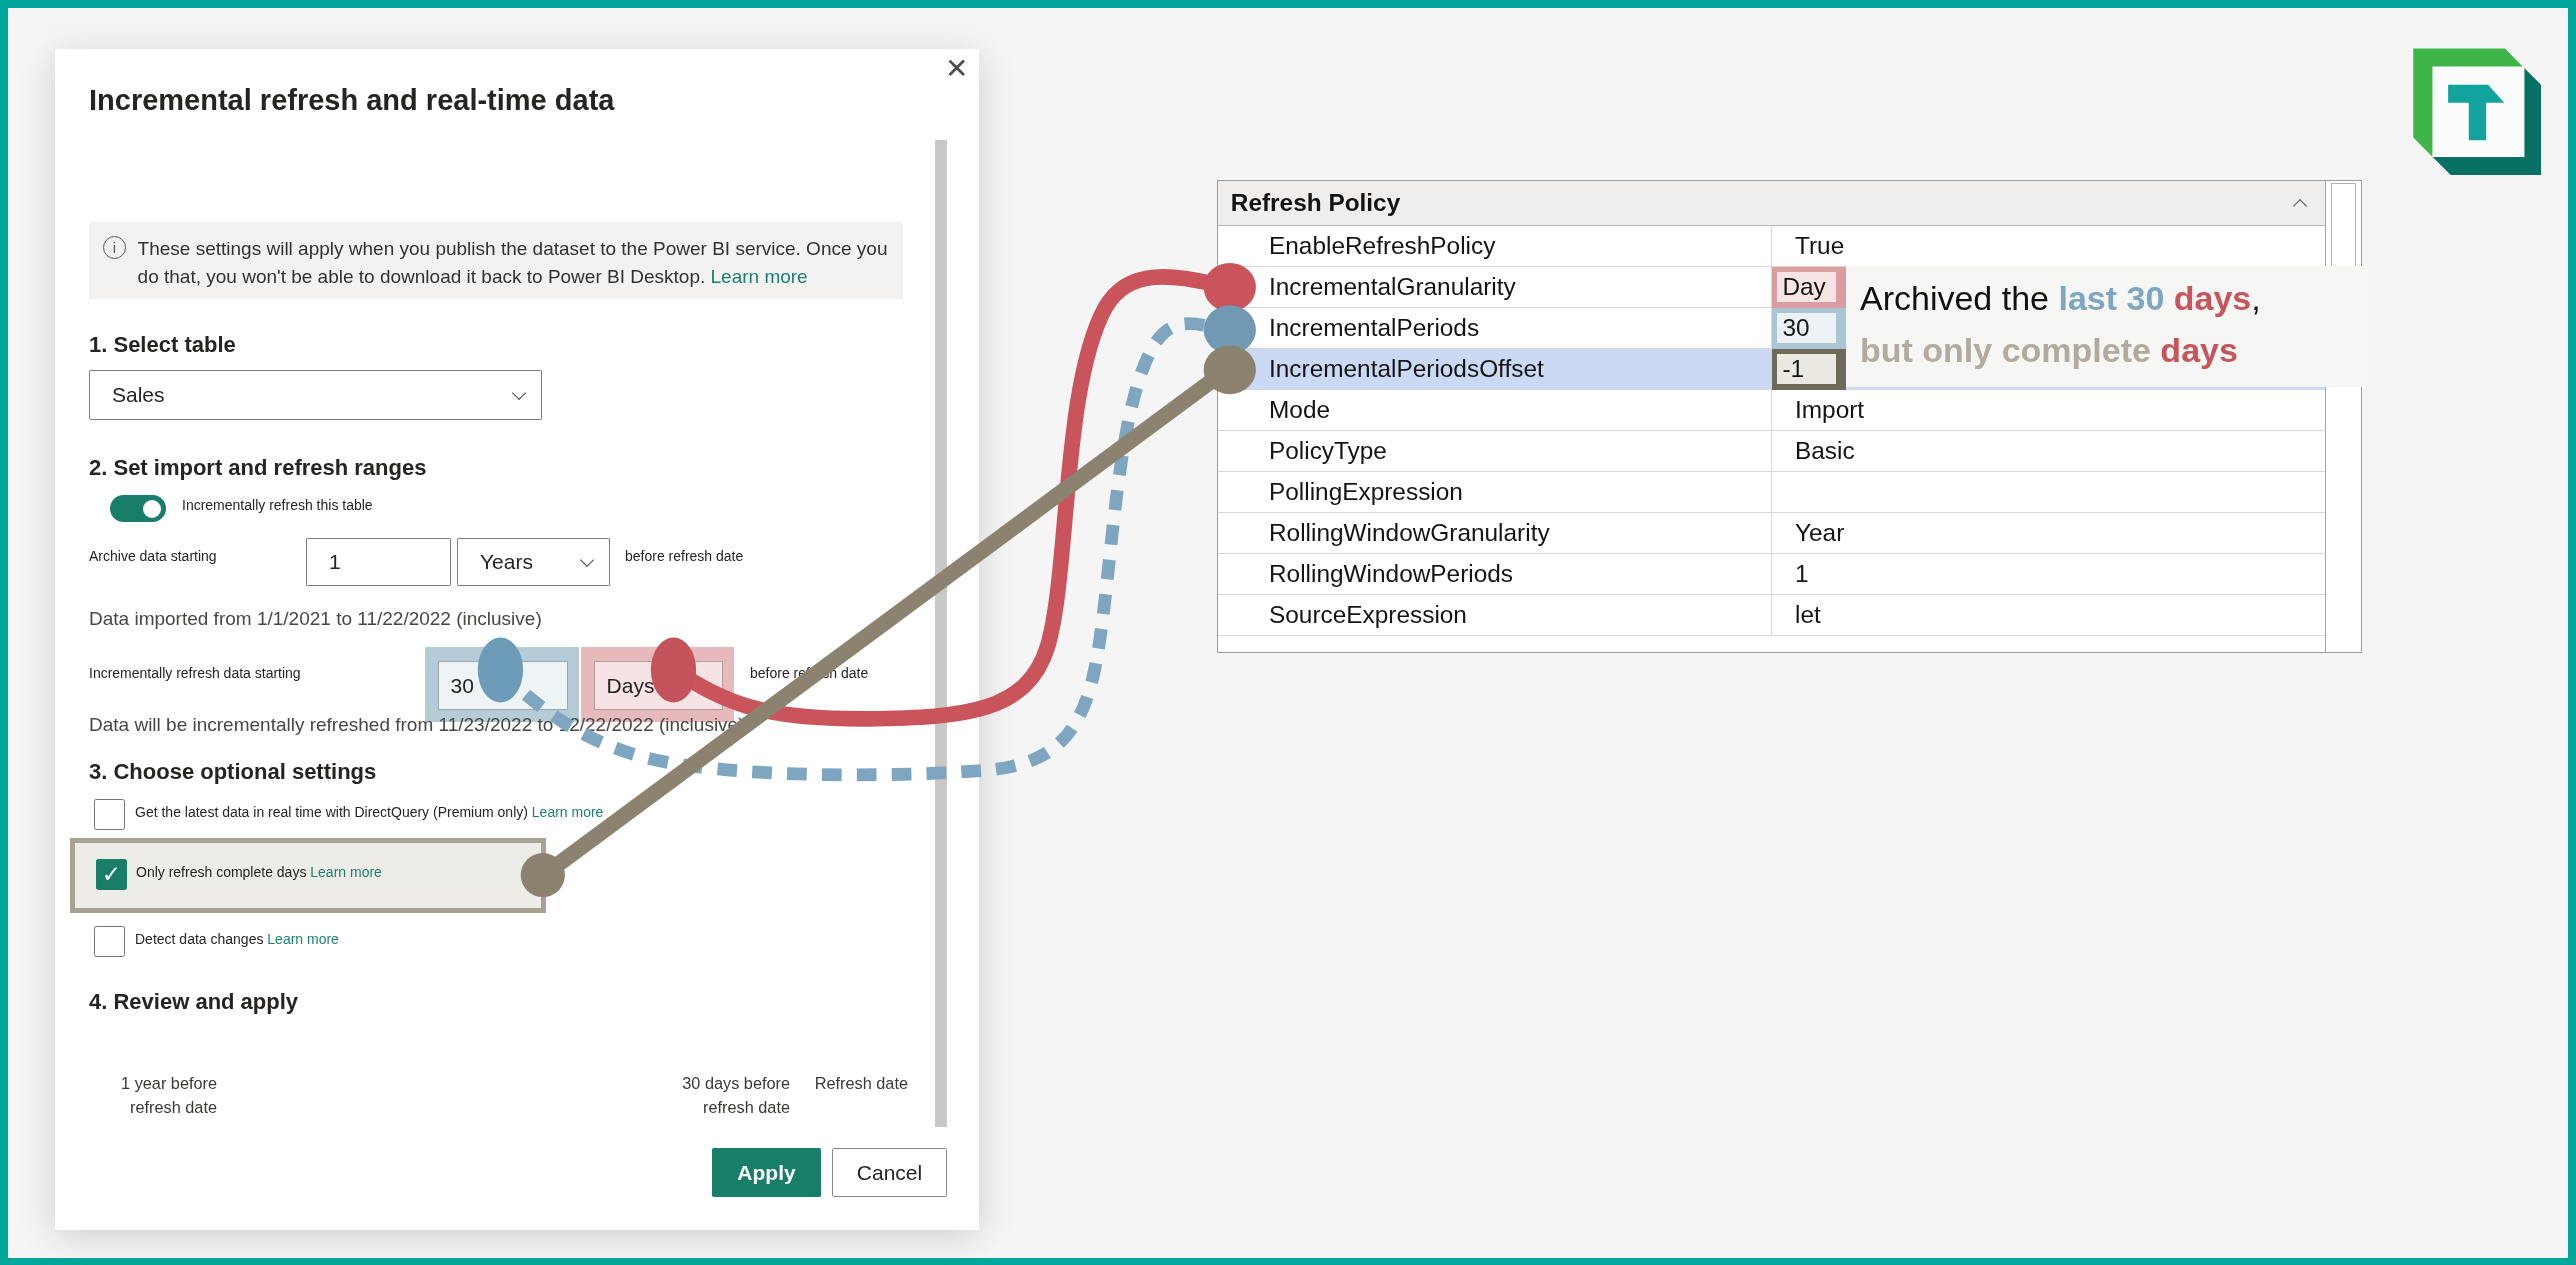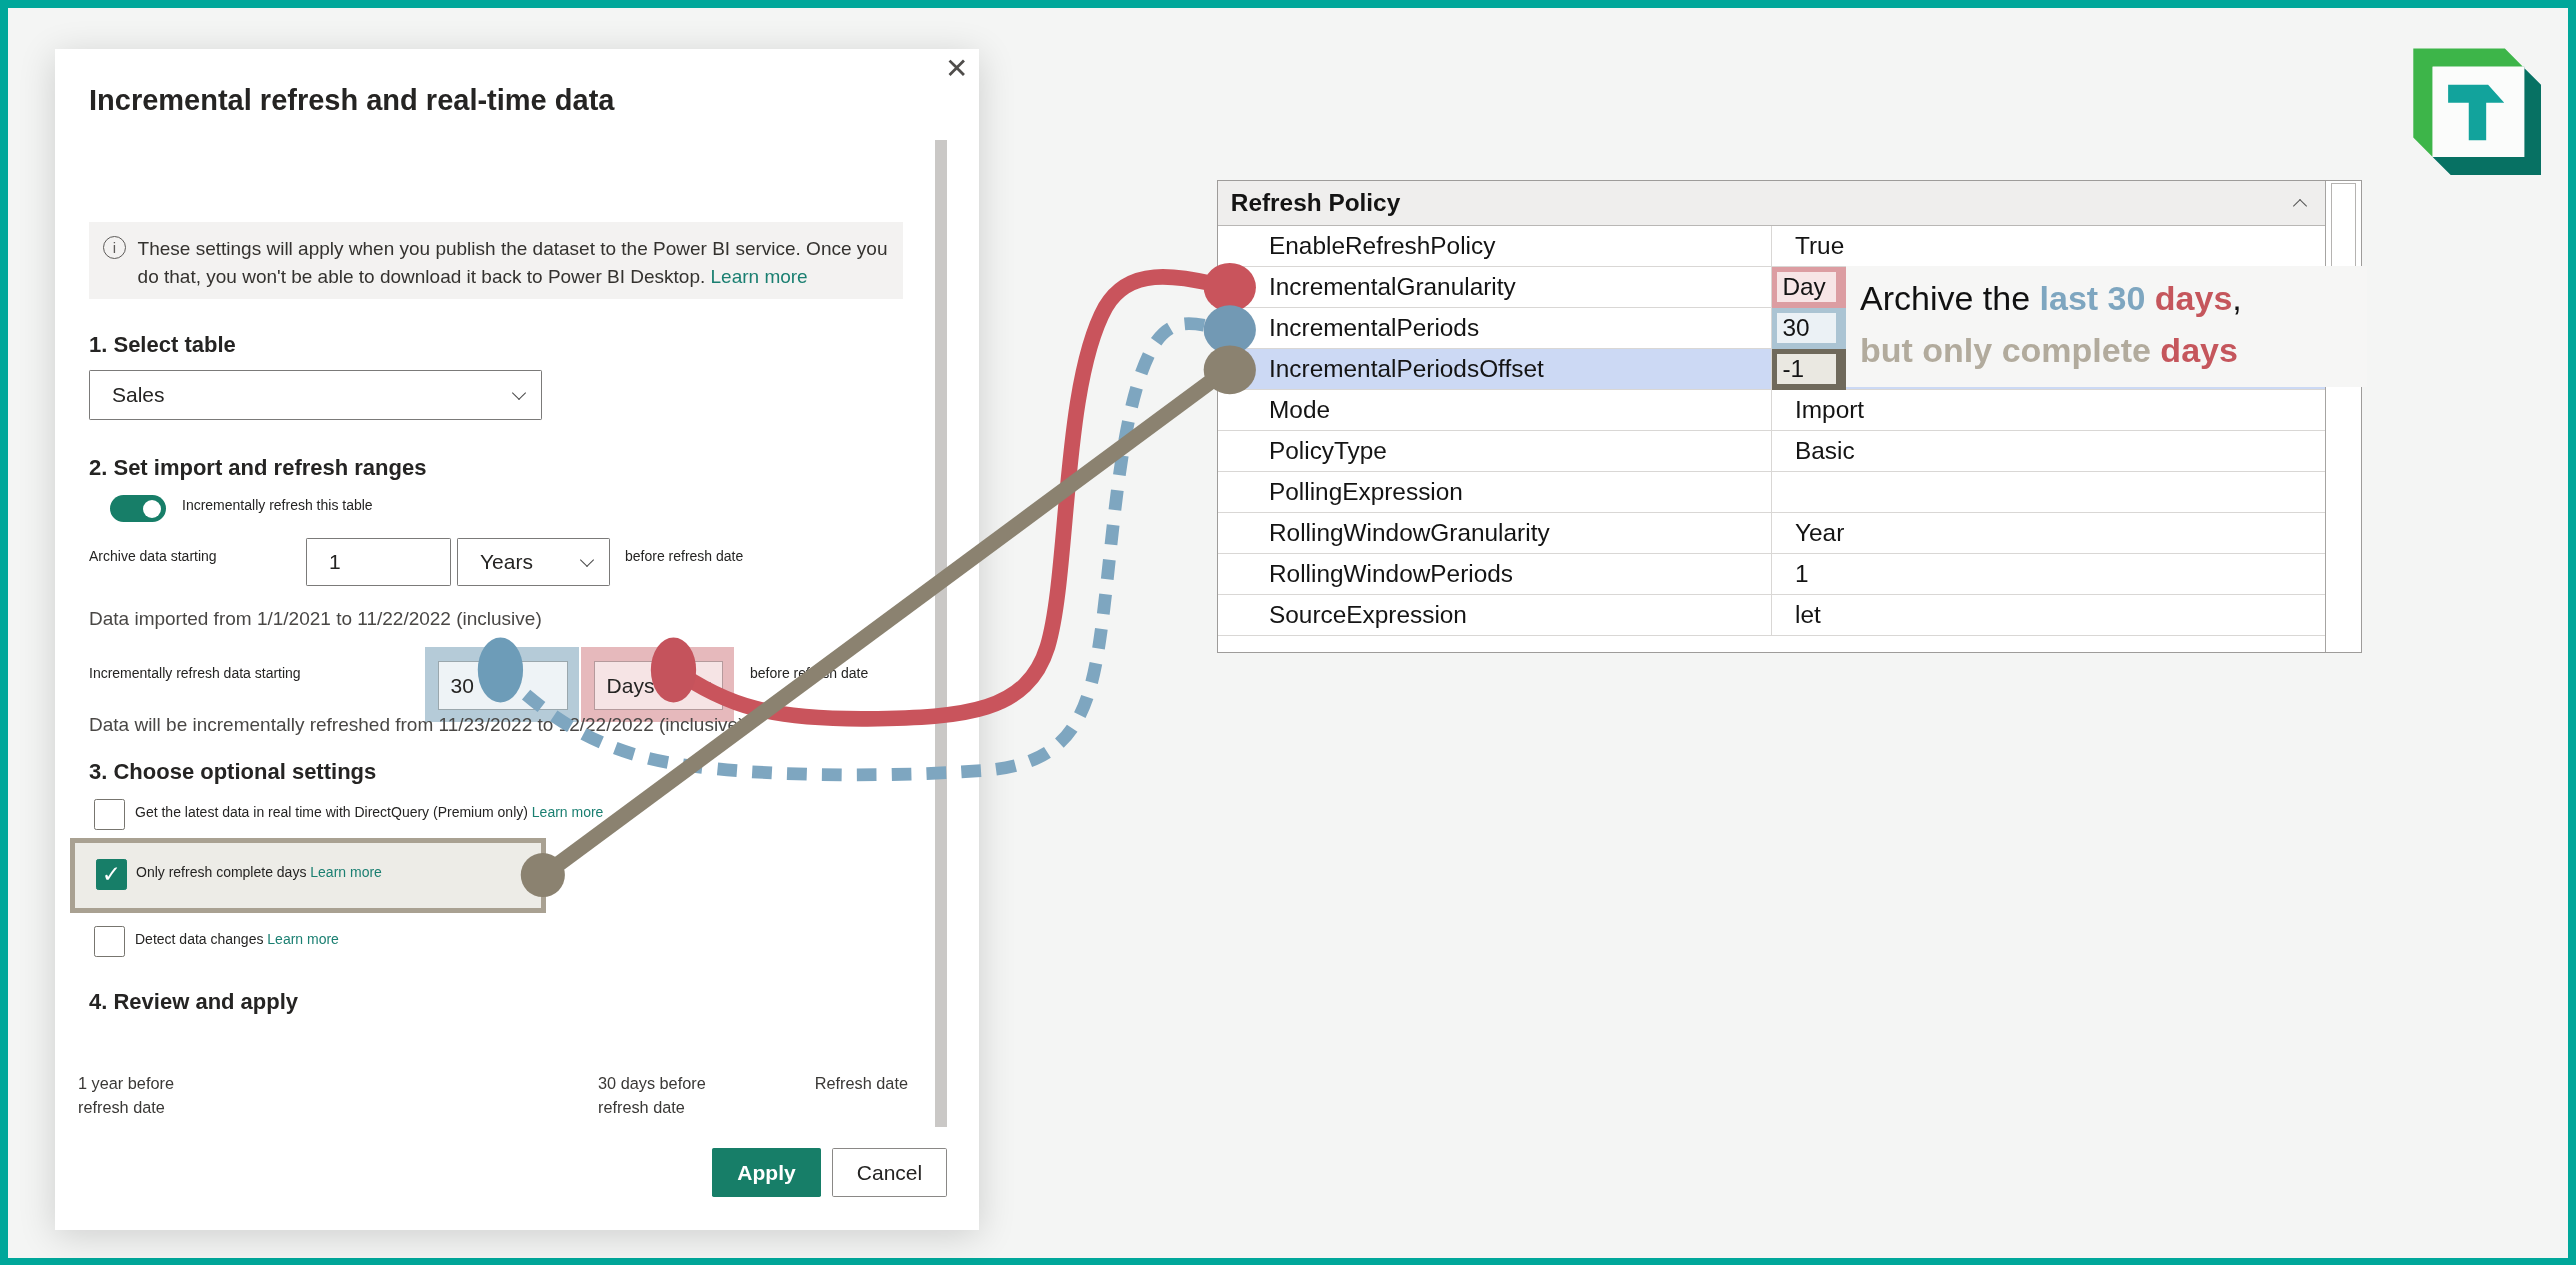--- a/index.html
+++ b/index.html
@@ -39,21 +39,21 @@
   .innerfield.pink{background:#f6e4e5;border-color:#b59a9c}
   .cb{position:absolute;width:31px;height:31px;border:1.7px solid #77756f;border-radius:2.3px;background:#fff;cursor:pointer}
   .cb.checked{background:#177e68;border-color:#177e68;color:#fff;font-size:23px;display:flex;
               align-items:center;justify-content:center}
   .olivebox{left:14.5px;top:789px;width:476px;height:75px;border:5.8px solid #a9a192;background:#edece7}
   .bar{left:72px;top:973px;height:33px;display:flex;box-shadow:0 1.7px 4.6px rgba(0,0,0,.12)}
   .bar .seg1{width:520px;background:#f7f7f5;border:0.6px solid #e3e3e1;display:flex;align-items:center;
              justify-content:center;font-size:17.4px;color:#252321}
   .bar .seg2{width:260px;background:#1b7e69;display:flex;align-items:center;justify-content:center;
              font-size:17.4px;color:#5d3a3e}
-  .axis{font-size:16.3px;color:#3a3836;line-height:1.5;text-align:left}
+  .axis{font-size:16.3px;color:#3a3836;line-height:1.5;text-align:right}
   .btn{position:absolute;height:49px;border-radius:1.7px;font-size:21px;font-weight:600;display:flex;
        align-items:center;justify-content:center;cursor:pointer}
   .btn.apply{left:657px;top:1099px;width:109px;background:#177e68;color:#fff}
   .btn.cancel{left:777px;top:1099px;width:115px;background:#fff;color:#252423;border:1.2px solid #8a8886;font-weight:400}
   .dscroll{left:880px;top:91px;width:12.2px;height:987px;background:#cac8c6}
 
   
   #panel{left:1209px;top:172px;width:1145px;height:473px;background:#fff;border:1.2px solid #9e9c9a;
          display:flex;z-index:5}
   .pmain{width:1107px}
@@ -248,21 +248,21 @@
           </div>
       </div>
     </div>
     <div class="pscroll">
       <div class="pthumb"></div>
     </div>
   </div>
 
   <div id="annot" class="abs">
     <div>
-      <span class="an-black">Archive the </span><span class="b" style="color:#7ea6c0">last 30 </span><span class="b" style="color:#c5565c">days</span><span class="an-black">,</span>
+      <span class="an-black">Archived the </span><span class="b" style="color:#7ea6c0">last 30 </span><span class="b" style="color:#c5565c">days</span><span class="an-black">,</span>
     </div>
     <div>
       <span class="b" style="color:#b2ab9d">but only complete </span><span class="b" style="color:#c5565c">days</span>
     </div>
   </div>
 
   <svg id="overlay" class="abs" viewBox="0 0 4436 2180">
 
     <path d="M1146,1138 C1240,1205 1320,1225 1480,1224 C1650,1222 1755,1212 1790,1100
              C1828,975 1815,650 1890,515 C1935,438 2025,465 2100,480" fill="none" stroke="#c9545c" stroke-width="27" stroke-linecap="round"></path>

